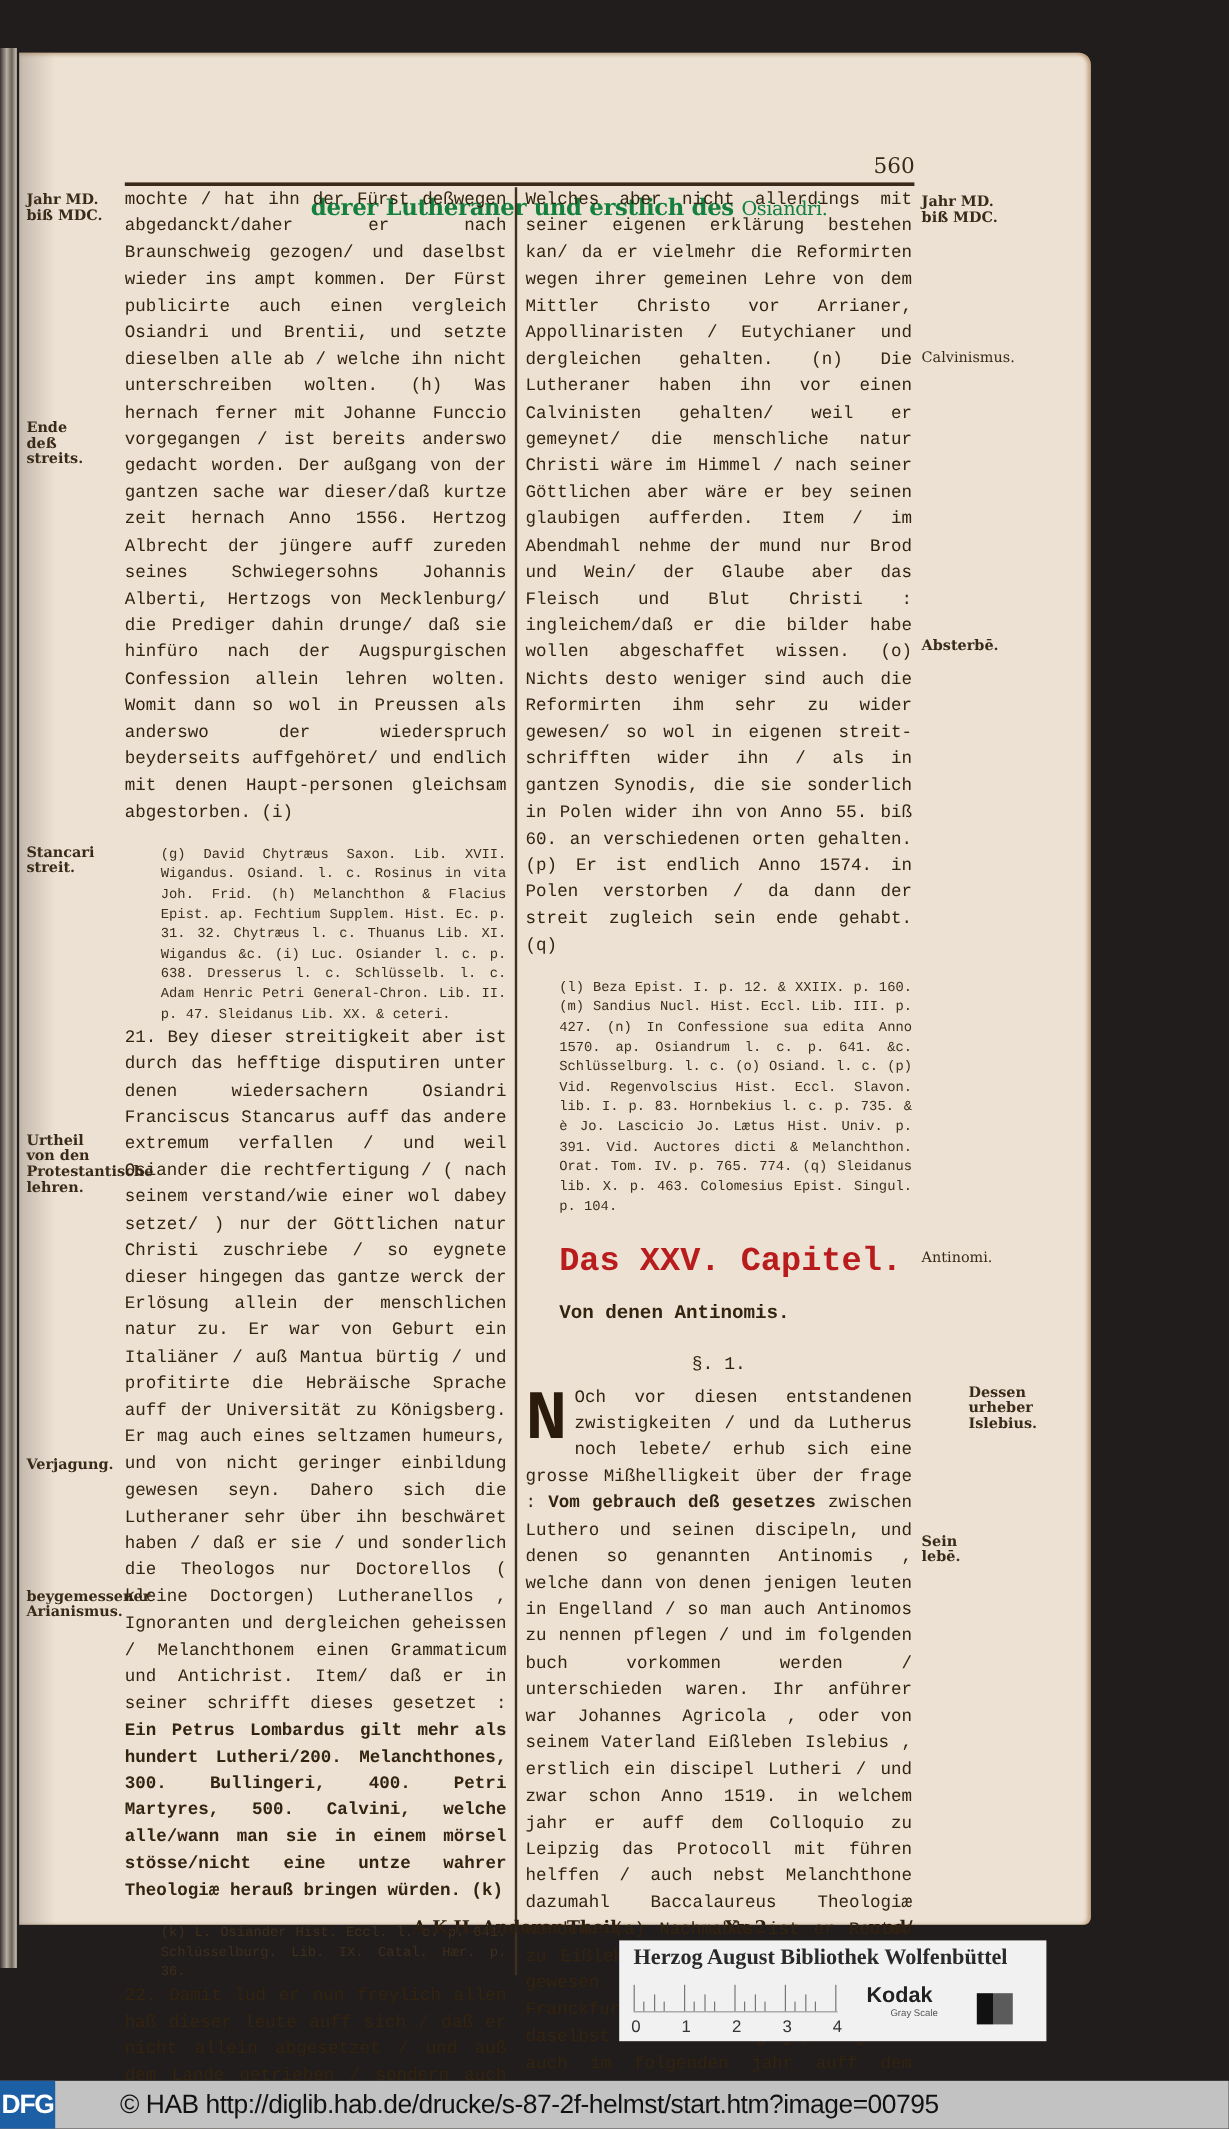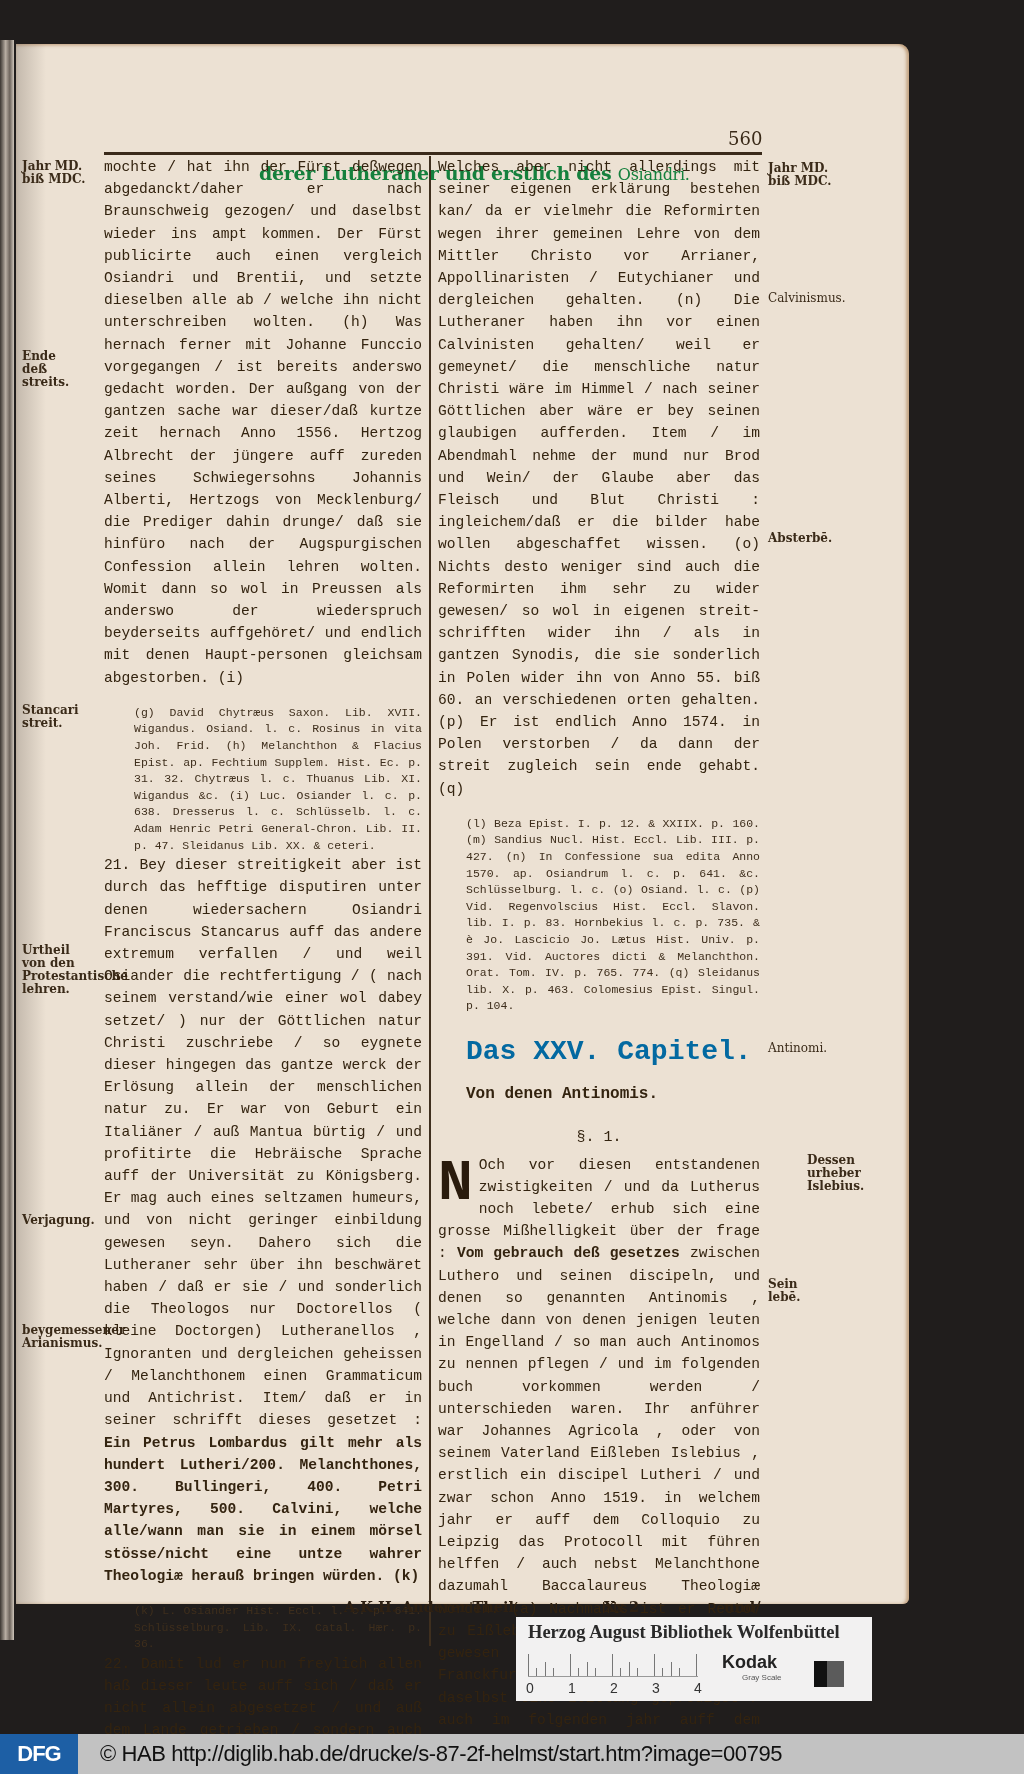--- a/index.html
+++ b/index.html
@@ -17,40 +17,40 @@
   .page-num { position: absolute; left: 712px; top: 84px; font-size: 18px; color: #3a2a18; }
   .head-rule { position: absolute; left: 88px; top: 108px; width: 658px; height: 3px; background: #3a2a1a; }
   .col { position: absolute; font-size: 14.6px; line-height: 22.2px; text-align: justify; color: #33230f; font-family: Liberation Mono, monospace; }
   .col p { margin-bottom: 0; }
   .col-left { left: 88px; top: 112px; width: 318px; }
   .col-right { left: 422px; top: 112px; width: 322px; }
   .col-divider { position: absolute; left: 413px; top: 112px; width: 2px; height: 1490px; background: #3f2f1e; }
   .foot { font-size: 11.5px; line-height: 16.6px; color: #3e2e1c; margin: 16px 0 18px 30px; text-align: justify; }
   .foot.right { margin-left: 28px; }
   .margin-note { position: absolute; font-size: 12px; line-height: 13px; font-weight: bold; color: #3a2a18; }
-  .chapter-title { font-size: 28px; font-weight: bold; margin: 26px 0 20px 28px; color: #0369a1; }
+  .chapter-title { font-size: 28px; font-weight: bold; margin: 26px 0 20px 28px; color: #b91c1c; }
   .chapter-sub { font-size: 16px; margin: 0 0 22px 28px; font-weight: bold; }
   .section-mark { text-align: center; font-size: 15px; margin-bottom: 4px; }
   .dropcap { float: left; font-size: 58px; line-height: 52px; font-weight: bold; margin: 4px 6px 0 0; color: #2a1b0c; }
   .bold { font-weight: bold; }
   .bottom-line { position: absolute; top: 1554px; left: 88px; width: 658px; font-size: 14.5px; font-weight: bold; }
   .bottom-line .sig { position: absolute; left: 240px; }
   .bottom-line .sig2 { position: absolute; left: 500px; }
   .bottom-line .catch { position: absolute; left: 620px; }
   .scale-card { position: absolute; left: 516px; top: 1617px; width: 356px; height: 84px; background: #f2f1f1; }
   .scale-card .title { position: absolute; left: 12px; top: 5px; font-family: "Liberation Serif", serif; font-weight: bold; font-size: 18.5px; color: #2a2a2a; }
   .ruler { position: absolute; left: 12px; top: 38px; width: 170px; height: 22px; border-bottom: 1px solid #999; }
   .ruler i { position: absolute; bottom: 0; width: 1px; background: #777; }
   .ruler-labels { position: absolute; left: 10px; top: 63px; width: 180px; font-family: "Liberation Sans", sans-serif; font-size: 14px; color: #333; }
   .ruler-labels span { position: absolute; }
   .kodak { position: absolute; left: 206px; top: 35px; font-family: "Liberation Sans", sans-serif; font-weight: bold; font-size: 18px; color: #222; }
   .kodak-sub { position: absolute; left: 226px; top: 56px; font-family: "Liberation Sans", sans-serif; font-size: 8px; color: #555; }
   .gray-swatch { position: absolute; left: 298px; top: 44px; width: 30px; height: 26px; background: linear-gradient(90deg,#111 0 45%,#5b5b5b 45% 100%); }
   .footer-bar { position: absolute; left: 0; top: 1734px; width: 1024px; height: 40px; background: #c2c2c2; }
-  .dfg-logo { position: absolute; left: 0; top: 0; width: 78px; height: 40px; background: #1d5fa5; color: #fff; font-family: "Liberation Sans", sans-serif; font-weight: bold; font-size: 22px; line-height: 40px; text-align: center; letter-spacing: -1px; }
+  .dfg-logo { position: absolute; left: 0; top: 0; width: 46px; height: 40px; background: #1d5fa5; color: #fff; font-family: "Liberation Sans", sans-serif; font-weight: bold; font-size: 22px; line-height: 40px; text-align: center; letter-spacing: -1px; }
   .copyright { position: absolute; left: 100px; top: 7px; font-family: "Liberation Sans", sans-serif; font-size: 22px; color: #111; letter-spacing: -0.4px; }
 </style>
 </head>
 <body>
 
 <div class="scan-bg"></div>
 <div class="left-edge"></div>
 
 <div class="page">
   <div class="running-head">

